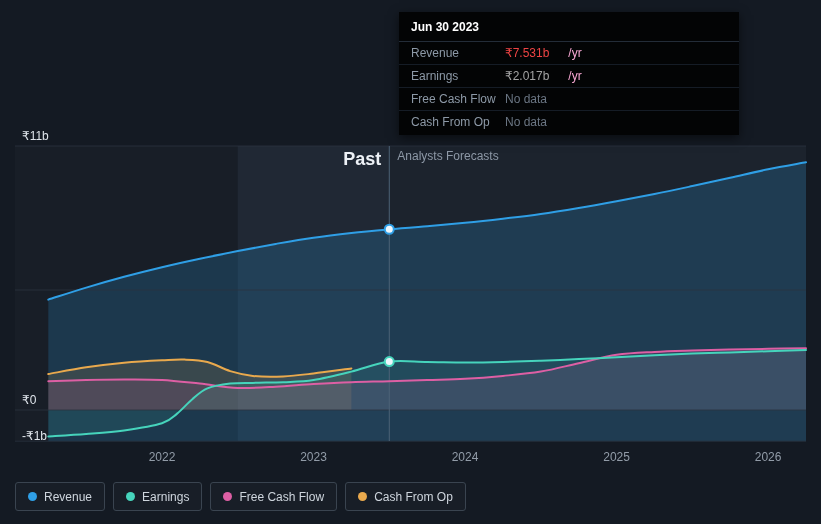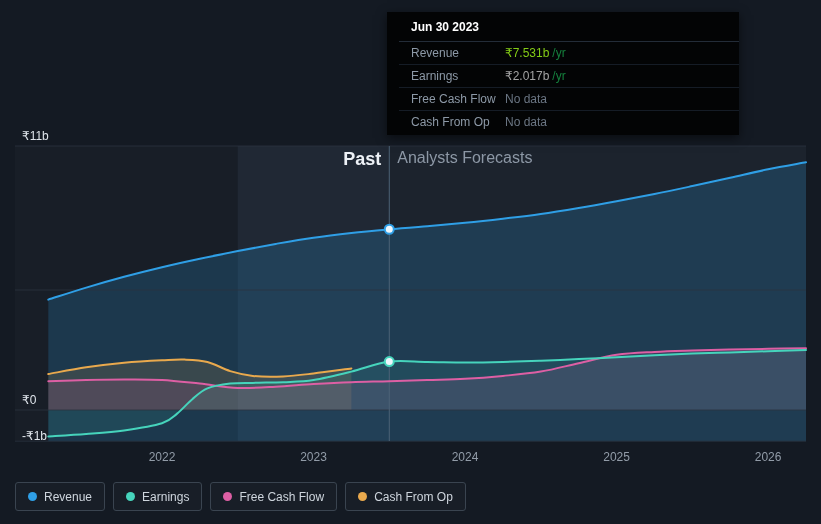--- a/index.html
+++ b/index.html
@@ -8,24 +8,24 @@
   svg{position:absolute;left:0;top:0;}
   svg text{font-family:"Liberation Sans","DejaVu Sans",sans-serif;}
   #tooltip{position:absolute;top:12px;width:340px;background:#030405;z-index:6;
     box-shadow:0 3px 10px rgba(0,0,0,.55);}
   .tt-title{padding:8px 12px 7px 12px;color:#ffffff;font-size:12px;font-weight:bold;
     border-bottom:1px solid #232c38;}
   .tt-row{display:flex;align-items:center;padding:3px 12px;border-bottom:1px solid #151c26;
     font-size:12px;height:16px;}
   .tt-row:last-child{border-bottom:none;padding-bottom:5px;}
   .tt-label{width:94px;color:#8d99a7;flex:none;}
-  .tt-suffix{color:#15803d;margin-left:3px;}
+  .tt-suffix{color:#f9a8d4;margin-left:19px;}
   #past-label{position:absolute;top:149px;color:#eef2f7;font-size:18px;font-weight:bold;
     transform:translateX(-100%);white-space:nowrap;z-index:3;}
-  #forecast-label{position:absolute;top:149px;color:#8d98a6;font-size:16px;white-space:nowrap;z-index:3;}
+  #forecast-label{position:absolute;top:149px;color:#8d98a6;font-size:12px;white-space:nowrap;z-index:3;}
   #legend{position:absolute;left:15px;top:482px;display:flex;gap:8px;z-index:4;}
   .legend-btn{display:flex;align-items:center;gap:7px;padding:6px 12px;border:1px solid #3a4450;
     border-radius:3px;background:rgba(255,255,255,0.02);color:#ced5dd;font-size:12px;cursor:pointer;
     height:15px;}
   .legend-dot{width:9px;height:9px;border-radius:50%;flex:none;}
 </style>
 </head>
 <body>
 
 <div class="stage">
@@ -54,26 +54,26 @@
       <text x="616.5842911877404" y="461" fill="#929ca8" font-size="12" text-anchor="middle">2025</text>
       <text x="768.1168582375481" y="461" fill="#929ca8" font-size="12" text-anchor="middle">2026</text>
       <text x="22" y="140" fill="#dfe5eb" font-size="12" text-anchor="start">₹11b</text>
       <text x="22" y="404" fill="#dfe5eb" font-size="12" text-anchor="start">₹0</text>
       <text x="22" y="440" fill="#dfe5eb" font-size="12" text-anchor="start">-₹1b</text>
     </svg>
 
   <div id="past-label" style="left: 381.285px;">Past</div>
   <div id="forecast-label" style="left: 397.285px;">Analysts Forecasts</div>
 
-  <div id="tooltip" style="left: 387px; padding-left: 12px;">
+  <div id="tooltip" style="left: 399px;">
     <div class="tt-title">Jun 30 2023</div>
     <div id="tt-rows">
         <div class="tt-row">
           <span class="tt-label">Revenue</span>
-          <span class="tt-value" style="color: #84cc16;">₹7.531b</span>
+          <span class="tt-value" style="color: #ef4444;">₹7.531b</span>
           <span class="tt-suffix">/yr</span>
         </div>
         <div class="tt-row">
           <span class="tt-label">Earnings</span>
           <span class="tt-value" style="color: #a3a3a3;">₹2.017b</span>
           <span class="tt-suffix">/yr</span>
         </div>
         <div class="tt-row">
           <span class="tt-label">Free Cash Flow</span>
           <span class="tt-value" style="color: rgb(107, 118, 132);">No data</span>

